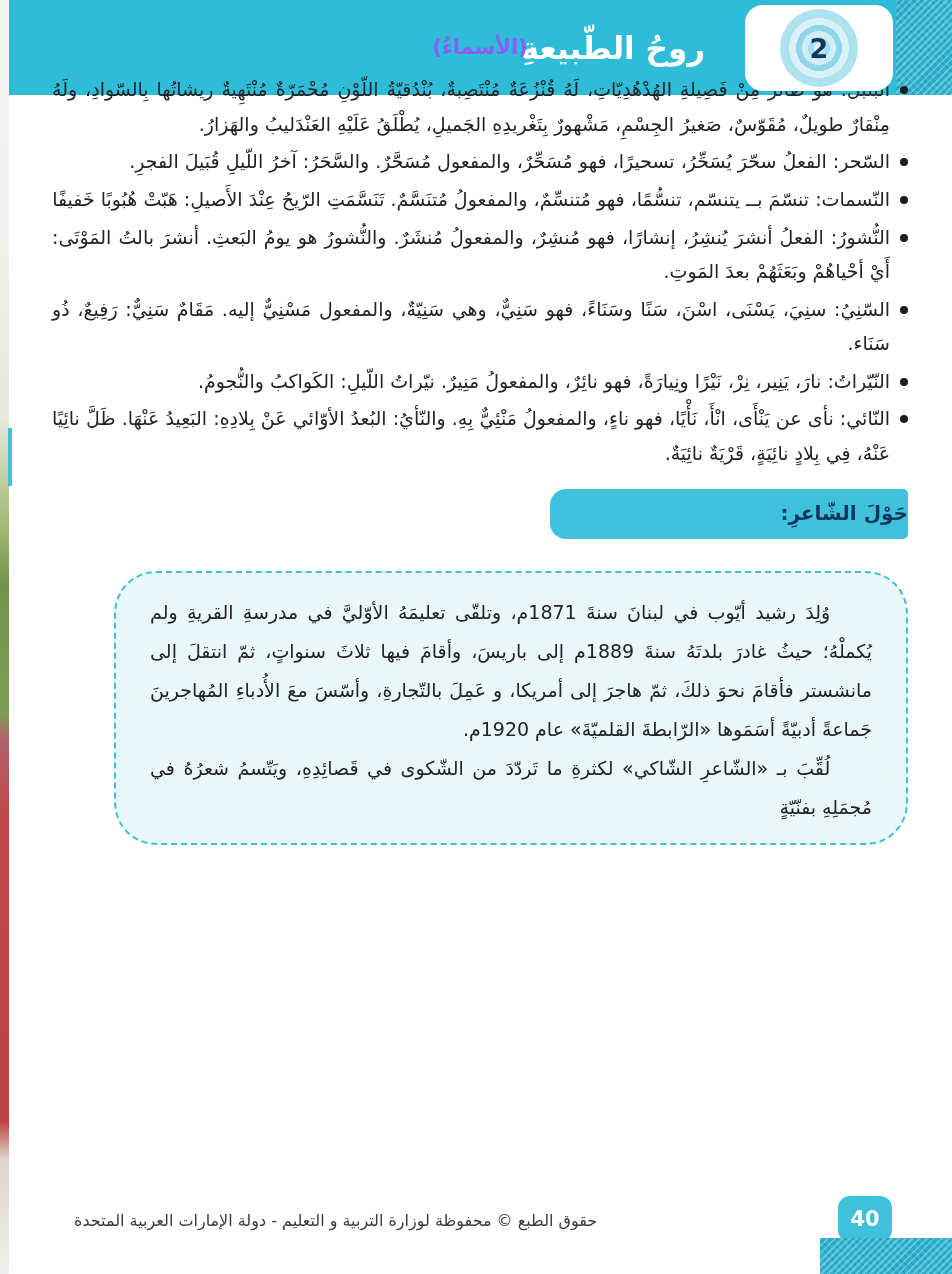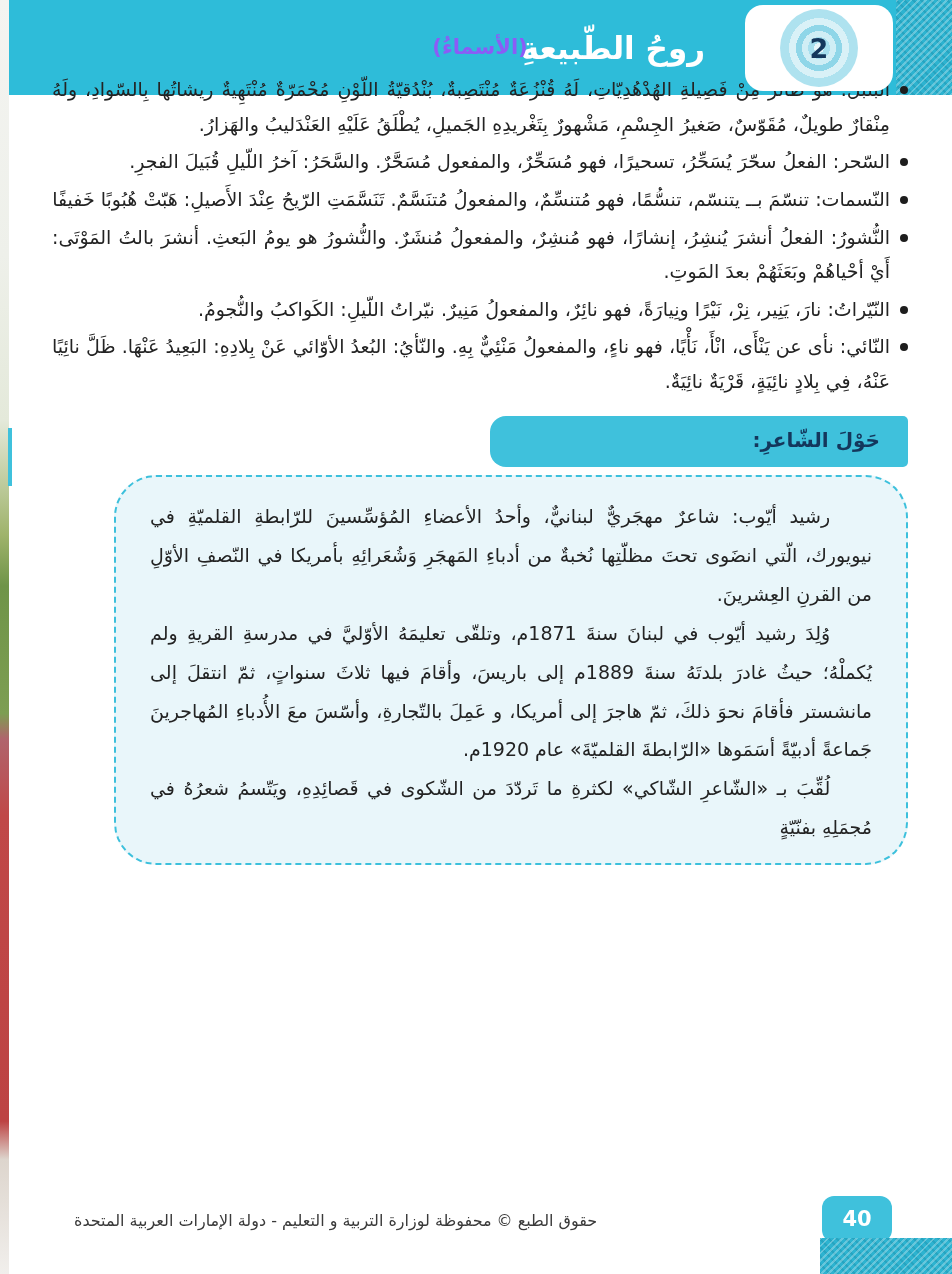--- a/index.html
+++ b/index.html
@@ -61,41 +61,41 @@
   }
   .sec-heading {
     text-align:center; color:#8b5cf6; font-size:21px; font-weight:bold;
     margin:4px 0 6px;
   }
   .bullet { display:flex; gap:10px; margin:0 0 3px; }
   .dot { flex:0 0 auto; width:8px; height:8px; border-radius:50%; background:#1d1d1d; margin-top:14px; }
   .bullet p { margin:0; flex:1; }
 
   .poet-bar {
-    width:418px; margin:18px 0 8px;
+    width:358px; margin:18px 0 32px;
     background:#3fc1dc; color:#14375c;
     font-weight:bold; font-size:20px;
-    padding:6px 28px 8px; border-radius:16px 5px 5px 16px;
+    padding:6px 0 8px; border-radius:16px 5px 5px 16px;
   }
   .poet-box {
     margin:0 0 0 62px;
     border:2.5px dashed #3cc0dc; border-radius:42px;
     background:#e9f6fa;
     padding:20px 34px 16px;
     line-height:2.05;
   }
   .poet-box p { margin:0; text-indent:2.2em; }
 
   
   .copyright {
     position:absolute; bottom:44px; left:74px;
     direction:rtl; font-size:16px; color:#3a3a3a; white-space:nowrap;
   }
   .page-badge {
-    position:absolute; right:60px; bottom:32px; width:70px; height:46px;
+    position:absolute; right:60px; bottom:32px; width:54px; height:46px;
     background:#3fc1dc; border-radius:12px;
     color:#ffffff; font-size:21px; font-weight:bold;
     display:flex; align-items:center; justify-content:center;
   }
   .corner-texture {
     position:absolute; right:0; bottom:0; width:132px; height:36px;
     background-color:#2db3d0;
     background-image:
       repeating-linear-gradient(135deg, rgba(255,255,255,.28) 0 2px, rgba(255,255,255,0) 2px 5px),
       repeating-linear-gradient(45deg, rgba(20,120,145,.25) 0 2px, rgba(0,0,0,0) 2px 6px);
@@ -138,34 +138,37 @@
       <div class="bullet">
         <span class="dot"></span>
         <p>النُّشورُ: الفعلُ أنشرَ يُنشِرُ، إنشارًا، فهو مُنشِرٌ، والمفعولُ مُنشَرٌ. والنُّشورُ هو يومُ البَعثِ. أنشرَ بالتُ المَوْتَى: أَيْ أحْياهُمْ وبَعَثَهُمْ بعدَ المَوتِ.</p>
       </div>
     </div>
 
 
     <div>
       <div class="bullet">
         <span class="dot"></span>
+        <p>السّنِيُ: سنِيَ، يَسْنَى، اسْنَ، سَنًا وسَنَاءً، فهو سَنِيٌّ، وهي سَنِيّةٌ، والمفعول مَسْنِيٌّ إليه. مَقَامٌ سَنِيٌّ: رَفِيعٌ، ذُو سَنَاء.</p>
+      </div>
+      <div class="bullet">
+        <span class="dot"></span>
         <p>النّيّراتُ: نارَ، يَنِير، نِرْ، نَيْرًا ونِيارَةً، فهو نائِرٌ، والمفعولُ مَنِيرٌ. نيّراتُ اللّيلِ: الكَواكبُ والنُّجومُ.</p>
       </div>
       <div class="bullet">
         <span class="dot"></span>
         <p>النّائي: نأى عن يَنْأَى، انْأَ، نَأْيًا، فهو ناءٍ، والمفعولُ مَنْئِيٌّ بِهِ. والنّأيُ: البُعدُ الأوّائي عَنْ بِلادِهِ: البَعِيدُ عَنْهَا. ظَلَّ نائِيًا عَنْهُ، فِي بِلادٍ نائِيَةٍ، قَرْيَةٌ نائِيَةٌ.</p>
       </div>
     </div>
 
     <div class="poet-bar">
       <span>حَوْلَ الشّاعرِ:</span>
     </div>
 
     <div class="poet-box">
-      <p>رشيد أيّوب: شاعرٌ مهجَريٌّ لبنانيٌّ، وأحدُ الأعضاءِ المُؤسِّسينَ للرّابطةِ القلميّةِ في نيويورك، الّتي انضَوى تحتَ مظلّتِها نُخبةٌ من أدباءِ المَهجَرِ وَشُعَرائِهِ بأمريكا في النّصفِ الأوّلِ من القرنِ العِشرينَ.</p>
       <p>وُلِدَ رشيد أيّوب في لبنانَ سنةَ 1871م، وتلقّى تعليمَهُ الأوّليَّ في مدرسةِ القريةِ ولم يُكملْهُ؛ حيثُ غادرَ بلدتَهُ سنةَ 1889م إلى باريسَ، وأقامَ فيها ثلاثَ سنواتٍ، ثمّ انتقلَ إلى مانشستر فأقامَ نحوَ ذلكَ، ثمّ هاجرَ إلى أمريكا، و عَمِلَ بالتّجارةِ، وأسّسَ معَ الأُدباءِ المُهاجرينَ جَماعةً أدبيّةً أسَمَوها «الرّابطةَ القلميّةَ» عام 1920م.</p>
       <p>لُقِّبَ بـ «الشّاعرِ الشّاكي» لكثرةِ ما تَردّدَ من الشّكوى في قَصائِدِهِ، ويَتّسمُ شعرُهُ في مُجمَلِهِ بفنّيّةٍ</p>
     </div>
 
   </main>
 
   <span class="copyright">حقوق الطبع © محفوظة لوزارة التربية و التعليم - دولة الإمارات العربية المتحدة</span>
   <div class="page-badge">40</div>
   <div class="corner-texture"></div>
 

